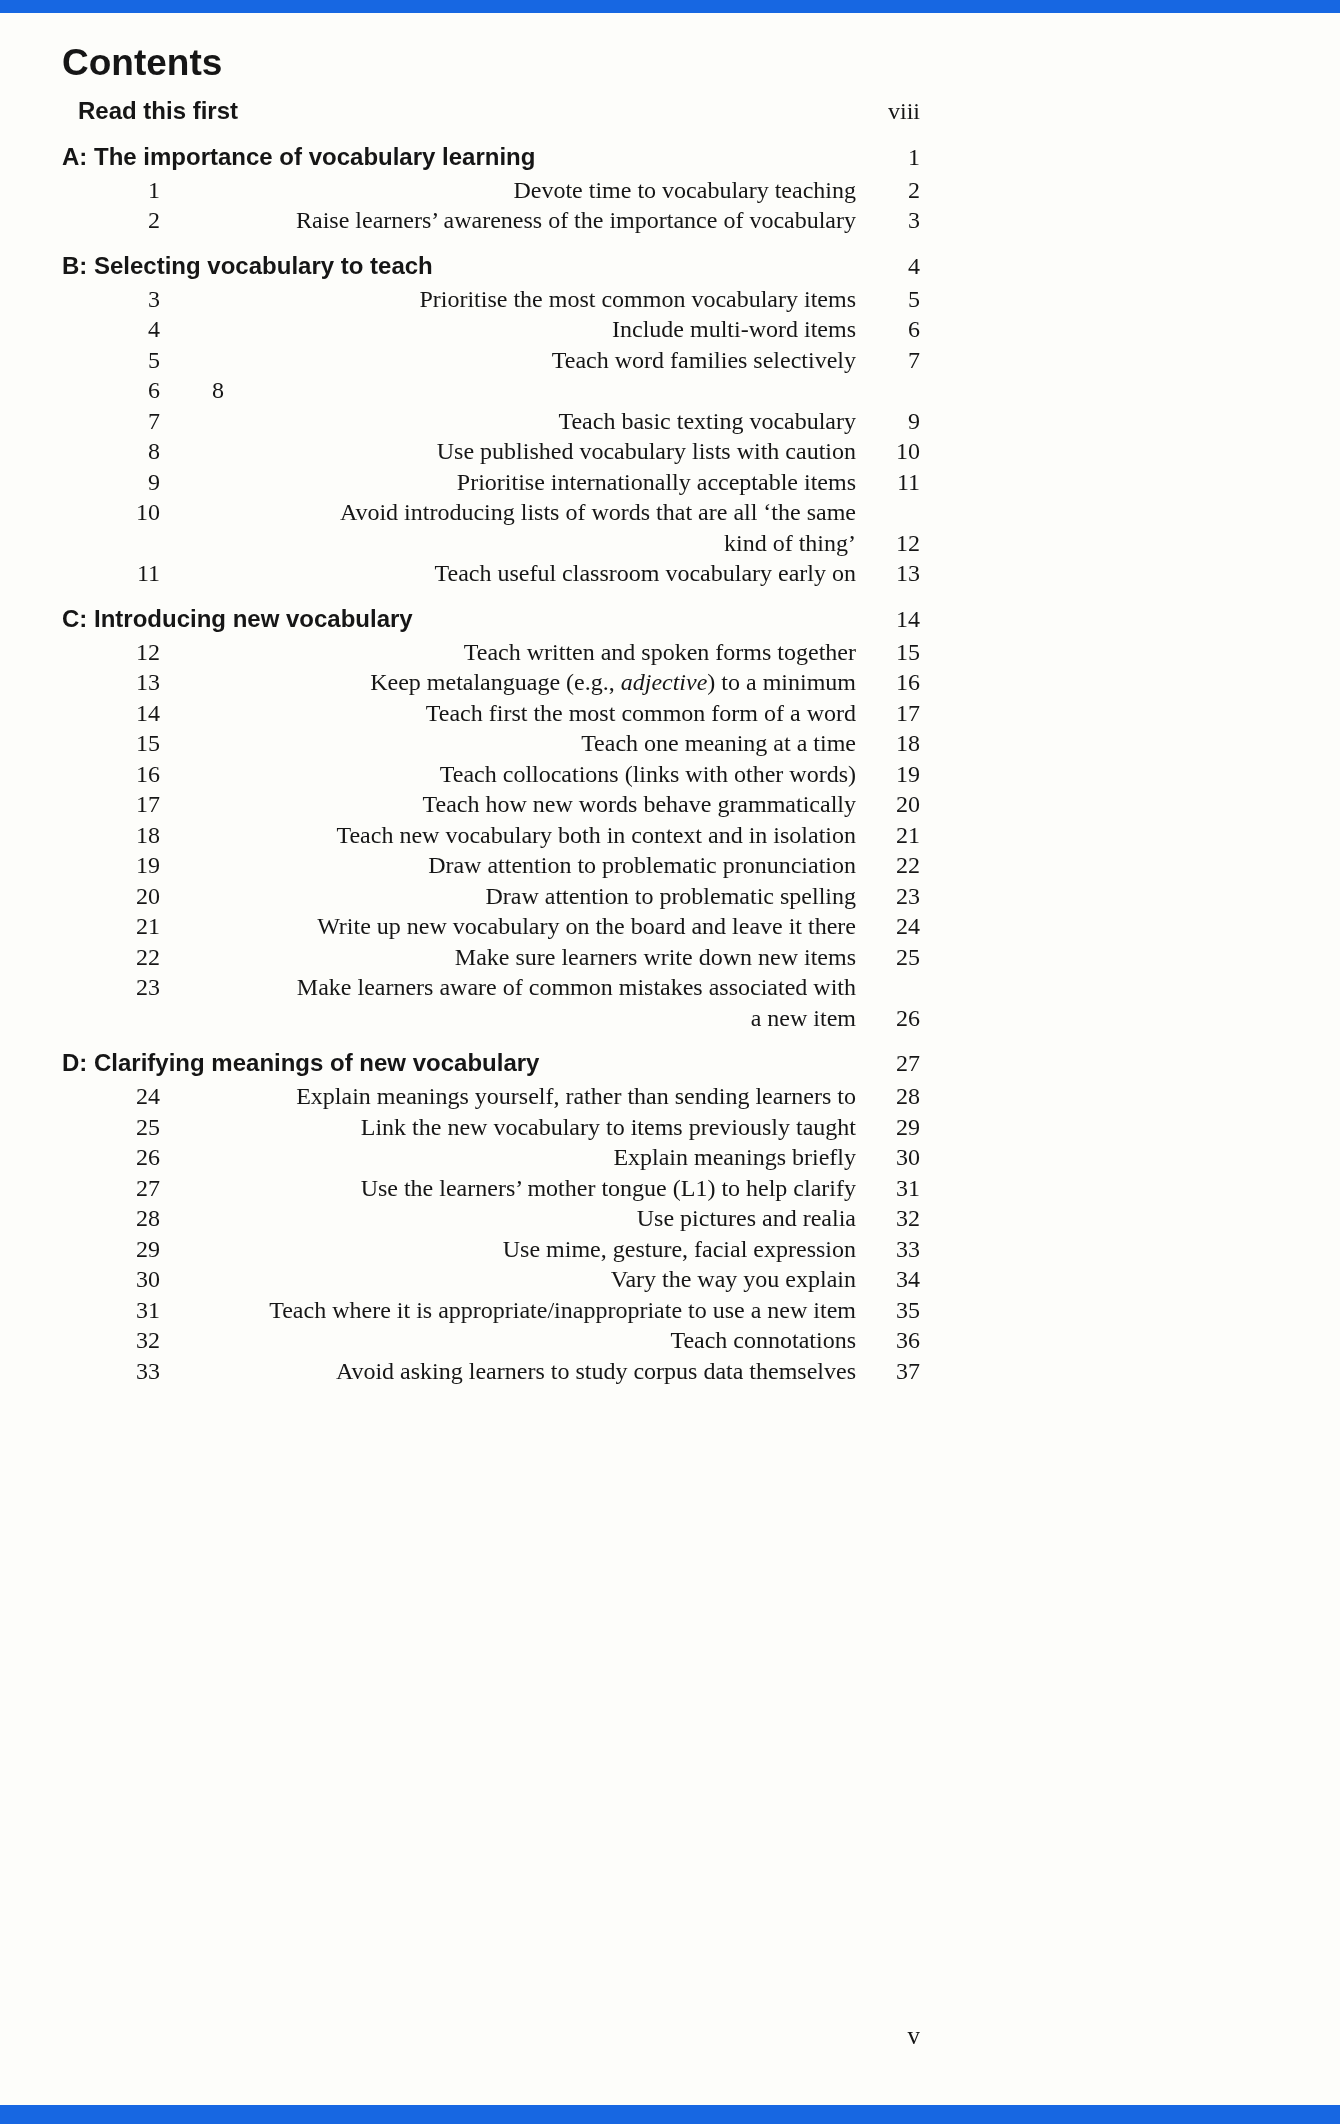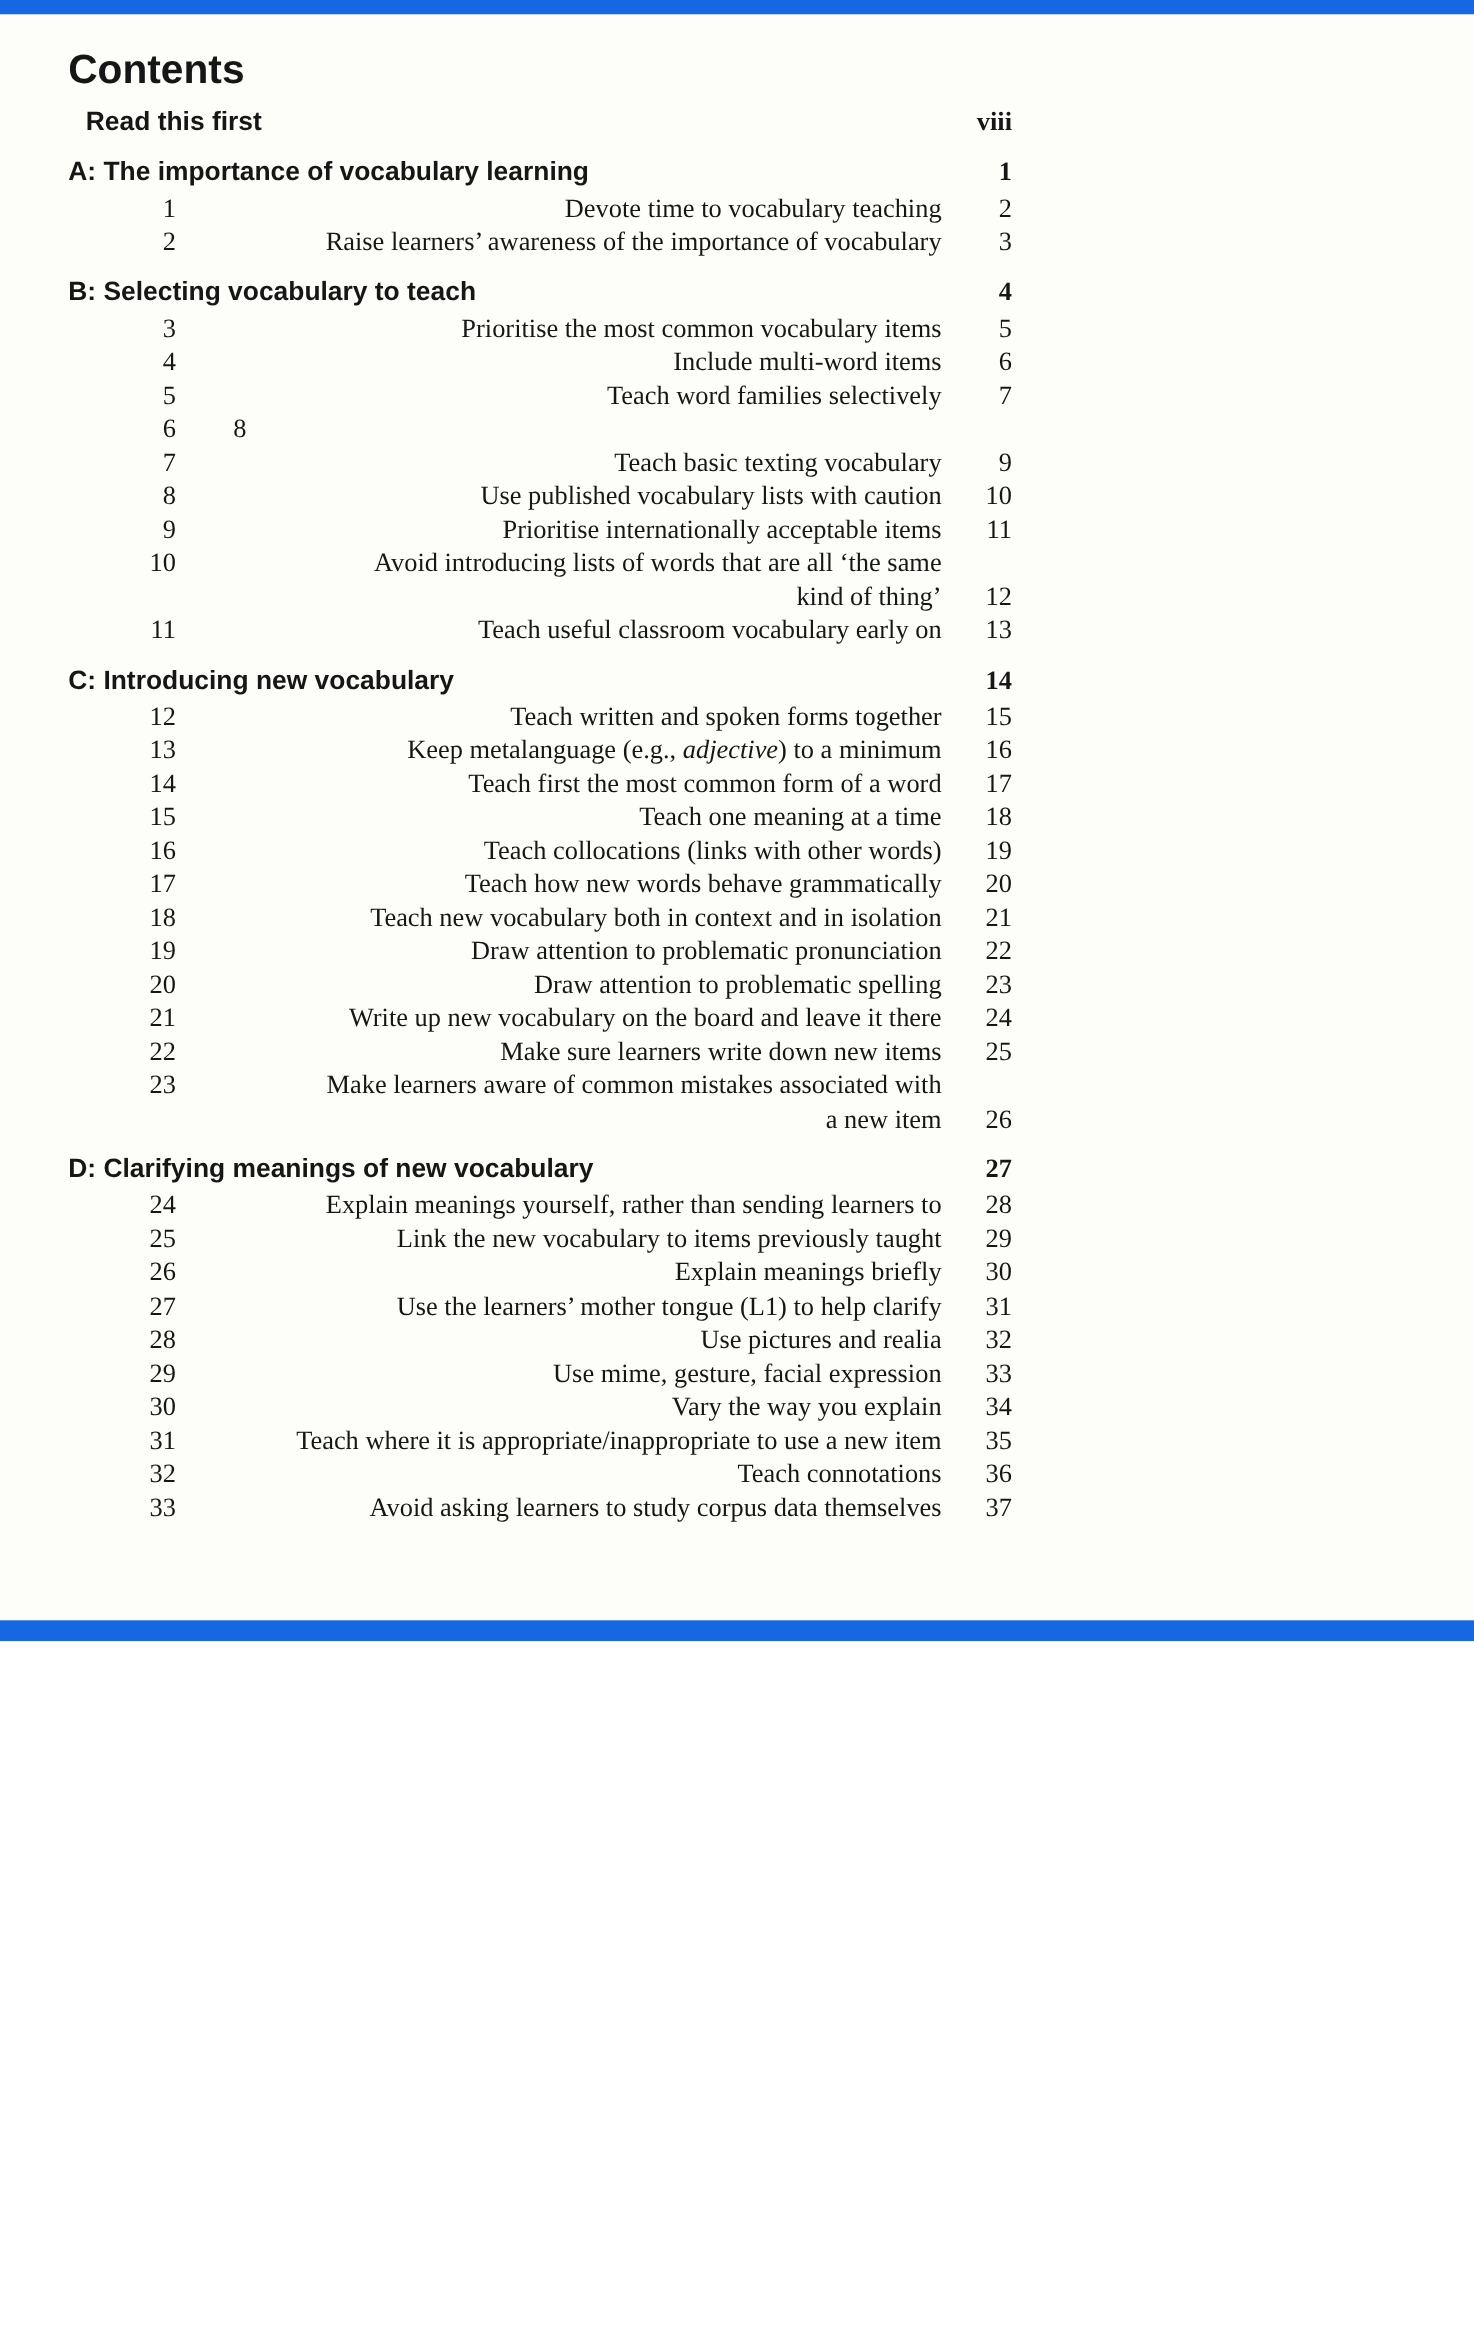--- a/index.html
+++ b/index.html
@@ -5,21 +5,21 @@
   * { margin: 0; padding: 0; box-sizing: border-box; }
   html, body { background: #ffffff; }
   body {
     width: 1340px;
     height: 2124px;
     font-family: "Liberation Serif", serif;
   }
   .page {
     position: relative;
     width: 1340px;
-    height: 1492px;
+    height: 2124px;
     background: #fdfdfa;
     color: #161616;
     overflow: hidden;
   }
   .edge-bar {
     position: absolute;
     left: 0;
     width: 100%;
   }
   .edge-bar.top { top: 0; height: 13px; }
@@ -46,21 +46,20 @@
   .front-row {
     justify-content: space-between;
     align-items: baseline;
     line-height: 32px;
     margin-left: 16px;
   }
   .page-num {
     font-family: "Liberation Serif", serif;
     font-size: 24px;
     text-align: left;
-    font-weight: bold;
   }
   .section { margin-top: 10px; }
   .heading-row {
     display: flex;
     justify-content: space-between;
     align-items: baseline;
     line-height: 35px;
     margin-top: 12px;
   }
   .item-row {

